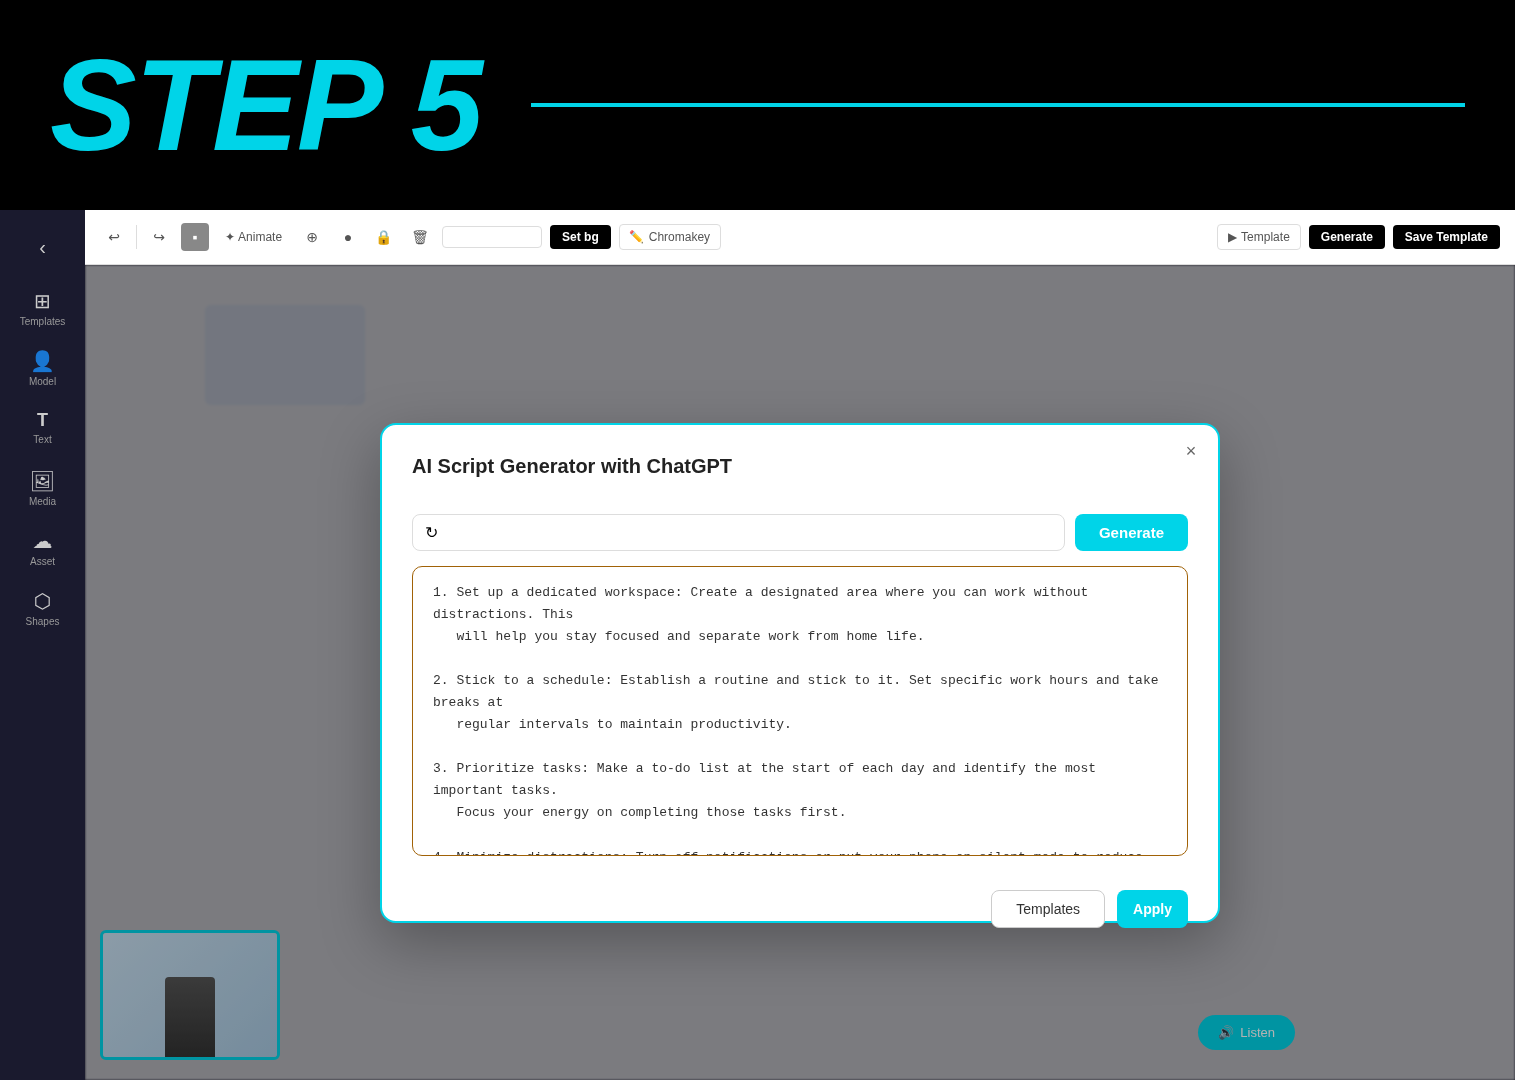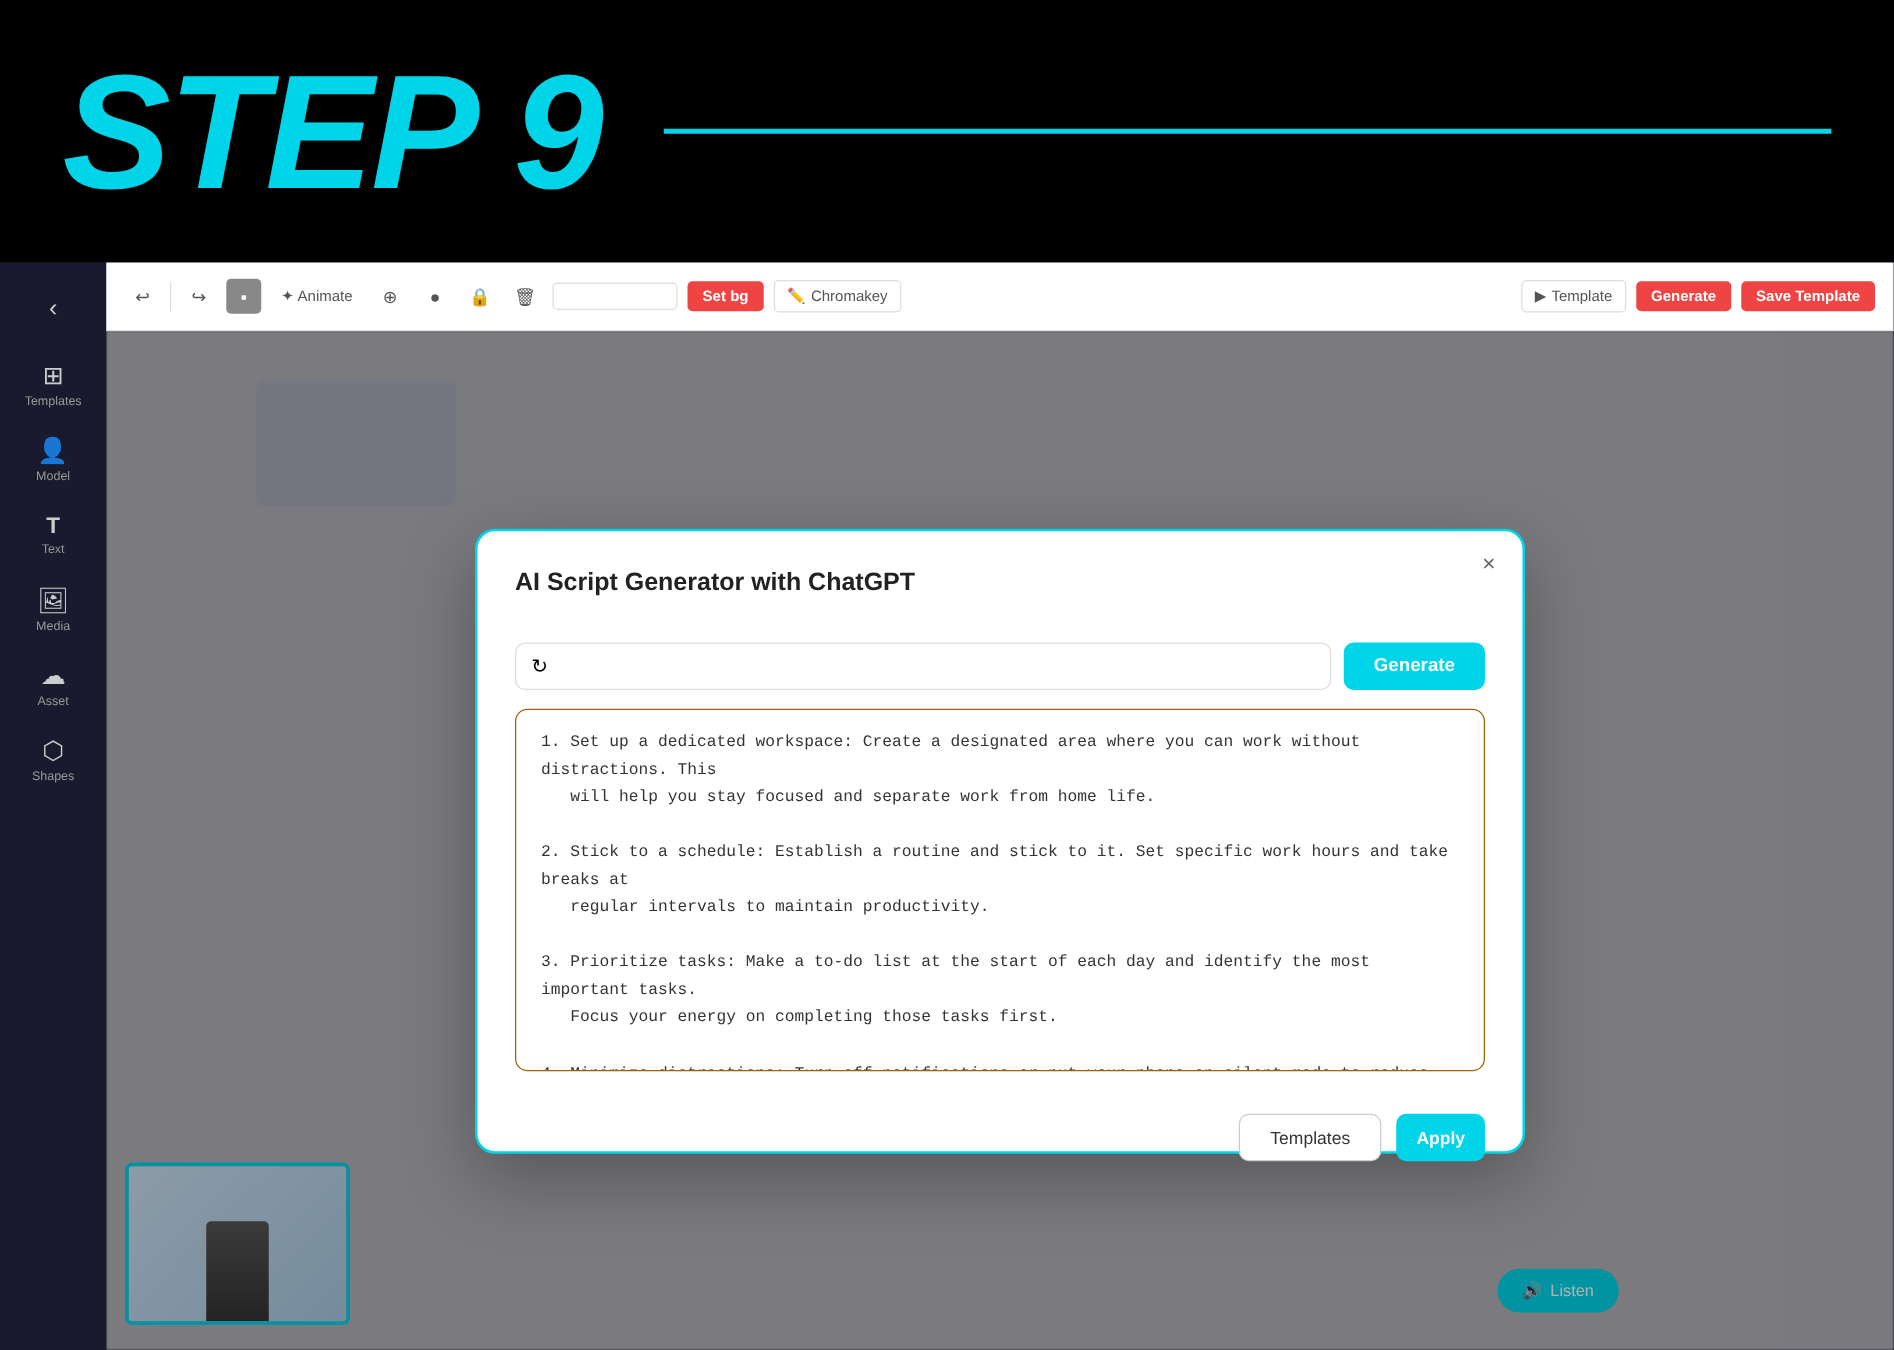--- a/index.html
+++ b/index.html
@@ -135,21 +135,21 @@
     }
     .toolbar-input {
       border: 1px solid #ddd;
       border-radius: 4px;
       padding: 3px 8px;
       font-size: 12px;
       width: 100px;
       outline: none;
     }
     .toolbar-cyan-btn {
-      background: #ef4444;
+      background: #000000;
       color: white;
       border: none;
       padding: 5px 12px;
       border-radius: 4px;
       font-size: 12px;
       cursor: pointer;
       font-weight: bold;
     }
     .toolbar-outline-btn {
       border: 1px solid #ddd;
@@ -361,21 +361,21 @@
 
     .refresh-icon {
       display: inline-block;
       font-size: 16px;
     }
   </style>
 </head>
 <body>
 
 <div class="step-banner">
-  <div class="step-title">STEP 9</div>
+  <div class="step-title">STEP 5</div>
   <div class="step-line"></div>
 </div>
 
 <div class="editor-area">
 
   <div class="sidebar">
     <div class="sidebar-btn">
       <span class="sidebar-icon">‹</span>
     </div>
     <div class="sidebar-btn">

